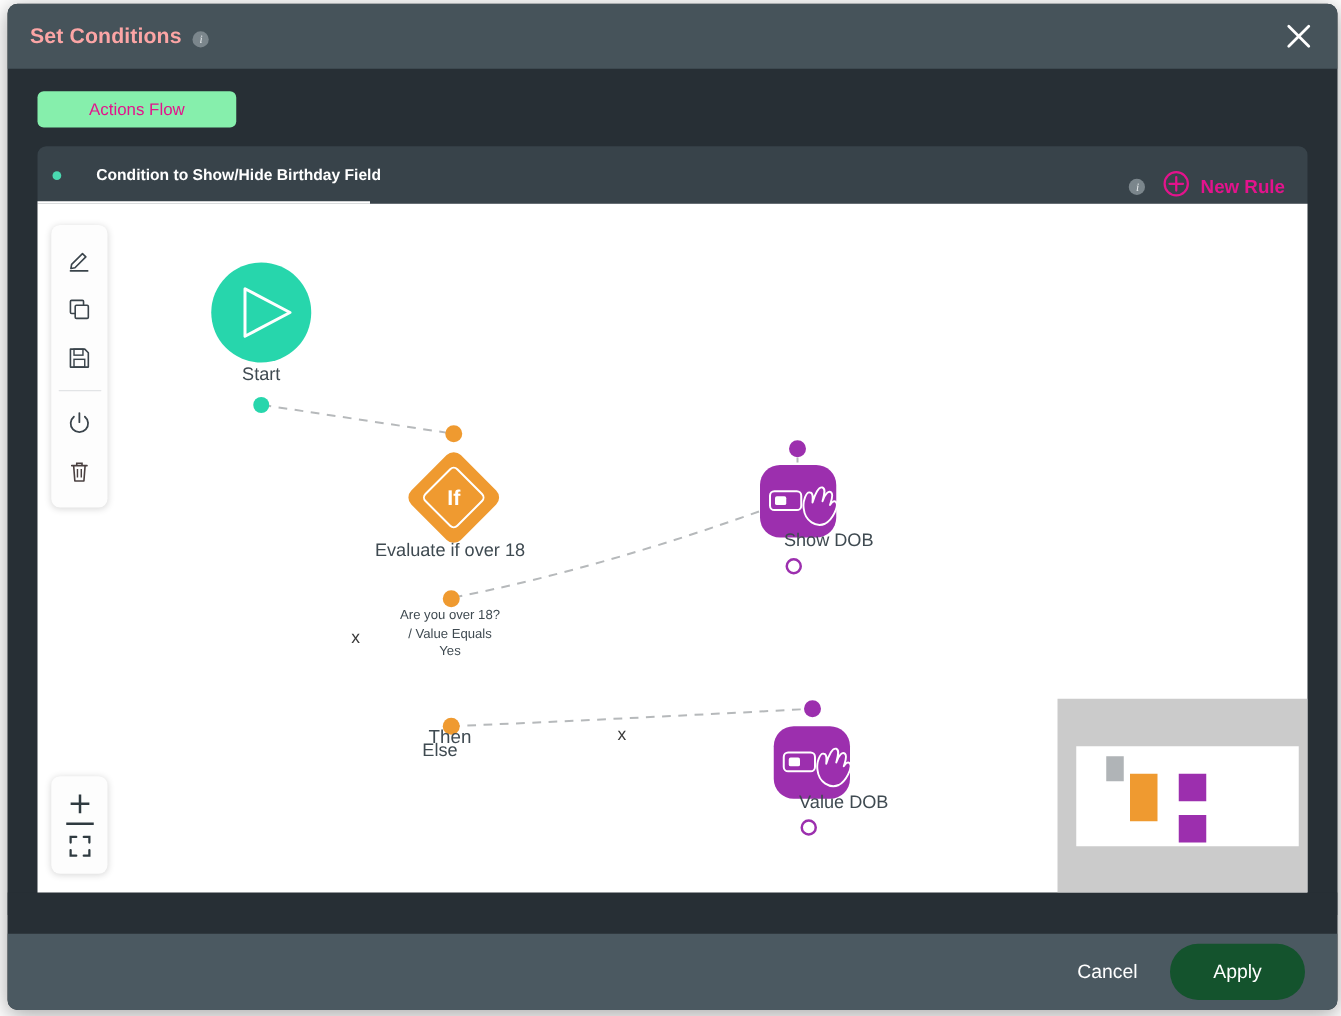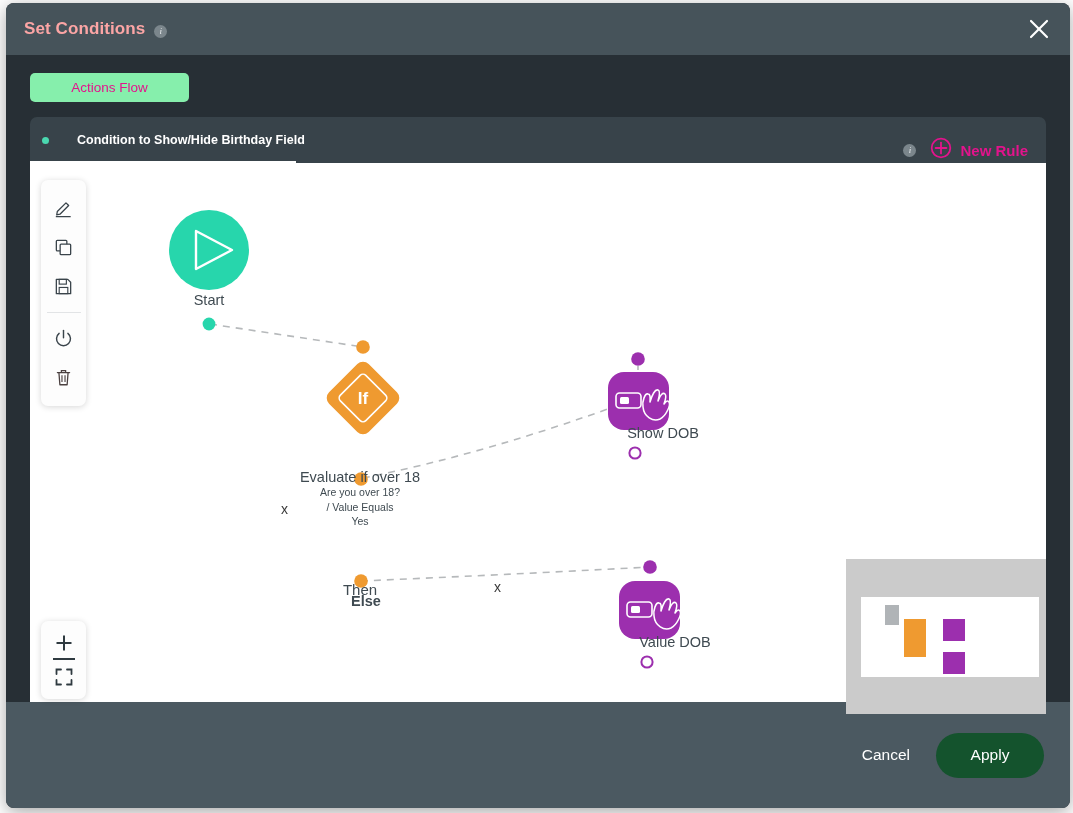--- a/index.html
+++ b/index.html
@@ -271,21 +271,21 @@
     cursor: pointer;
     pointer-events: auto;
   }
 
   
   .modal-footer {
     position: absolute;
     left: 0;
     bottom: 0;
     width: 100%;
-    height: 106px;
+    height: 61px;
     background: #4b5961;
     display: flex;
     align-items: center;
     justify-content: flex-end;
     padding-right: 26px;
   }
   .cancel-btn {
     background: none;
     border: none;
     color: #ffffff;
@@ -443,29 +443,29 @@
                  C641 441 644 438 646 440 C648 442 646 447 645 450
                  C647 447 649 446 650 448 C652 451 647 462 641 465
                  C634 468 625 463 624 453 Z" fill="#9c2fae" stroke="#ffffff" stroke-width="1.55" stroke-linejoin="round"></path>
         <circle cx="617" cy="499" r="5.6" fill="none" stroke="#9c2fae" stroke-width="2"></circle>
       </g>
     </svg>
 
     <div class="flow-labels">
       <div class="nd-label lbl-start" style="left:143px; top:129px; width:72px;">Start</div>
 
-      <div class="nd-label lbl-if" style="left:230px; top:270px; width:200px;margin-top:36px;">Evaluate if over 18</div>
+      <div class="nd-label lbl-if" style="left:230px; top:270px; width:200px;">Evaluate if over 18</div>
 
       <div class="nd-label lbl-small" style="left:255px; top:322px; width:150px;">Are you over 18?
 / Value Equals
 Yes</div>
 
       <div class="nd-label lbl-then" style="left:280px; top:374px; width:100px;">Then</div>
 
-      <div class="nd-label lbl-else" style="left:286px; top:430px; width:100px;font-weight:bold;">Else</div>
+      <div class="nd-label lbl-else" style="left:272px; top:430px; width:100px;">Else</div>
 
       <div class="nd-label lbl-node" style="left:548px; top:262px; width:170px;">Show DOB</div>
 
       <div class="nd-label lbl-node" style="left:560px; top:471px; width:170px;">Value DOB</div>
 
       <span class="x-mark" style="left:251px; top:338px;">x</span>
       <span class="x-mark" style="left:464px; top:416px;">x</span>
 
     </div>
 

